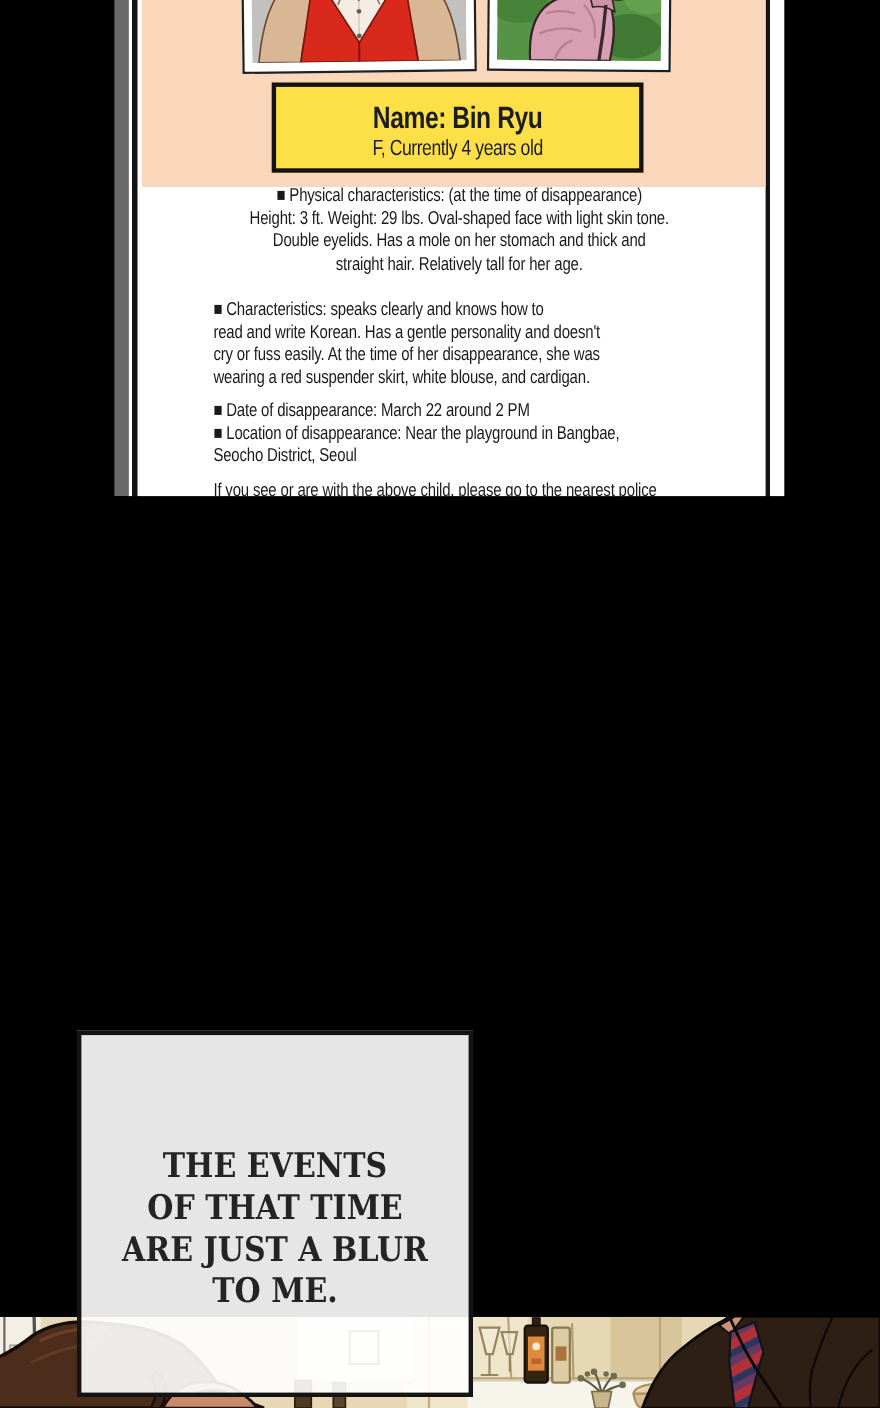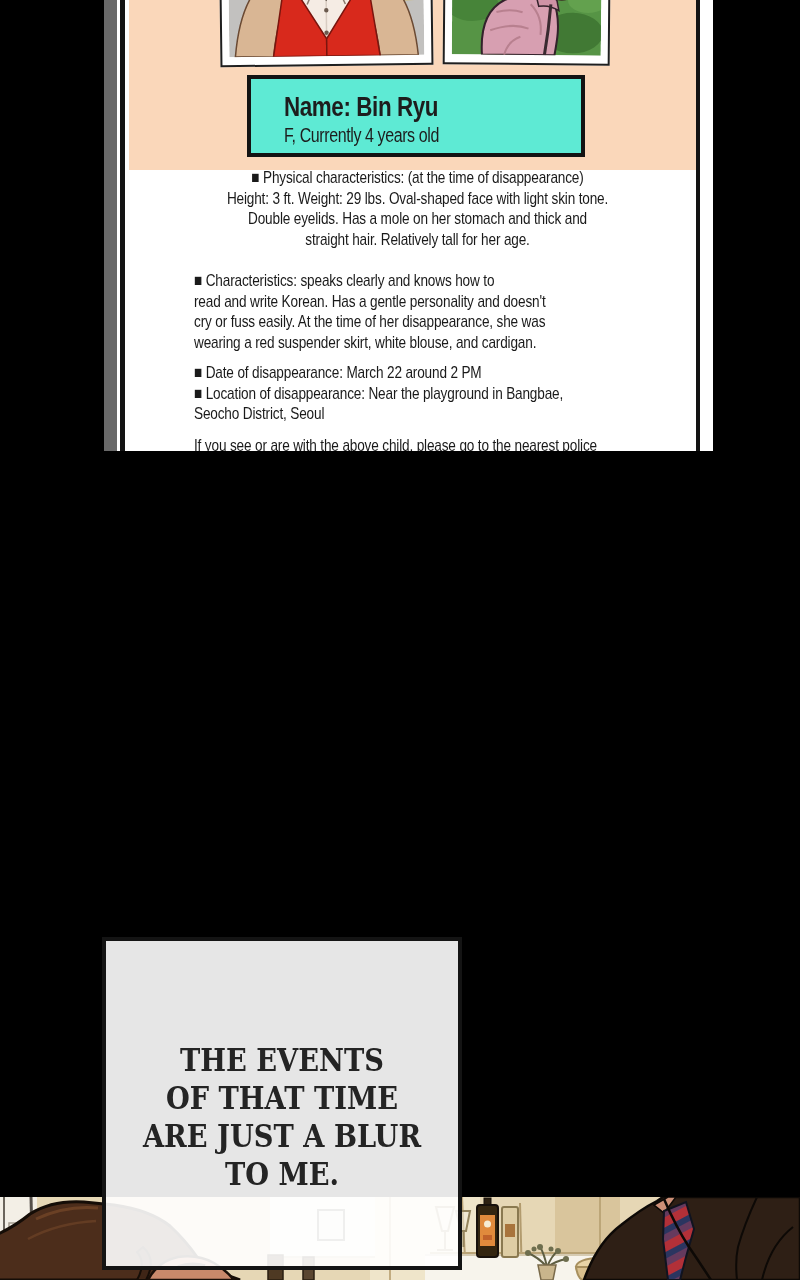--- a/index.html
+++ b/index.html
@@ -12,22 +12,22 @@
   .page-border-l{position:absolute;left:3px;top:0;width:5px;height:100%;background:#131313;}
   .page-border-r{position:absolute;right:13px;top:0;width:4px;height:100%;background:#131313;}
   .poster-header{position:absolute;left:12px;top:0;width:567px;height:170px;background:#FAD7BA;}
 
   .photo{position:absolute;background:#fff;border:2.5px solid #1f1f1f;box-sizing:border-box;
          padding:0 7px 8px 7px;}
   .photo svg{display:block;width:100%;height:100%;}
   .photo1{left:91px;top:-12px;width:213px;height:78px;transform:rotate(-0.7deg);}
   .photo2{left:314px;top:-12px;width:167px;height:77px;transform:rotate(0.5deg);}
 
-  .name-box{position:absolute;left:118px;top:75px;width:338px;height:82px;background:#5eead4;
-            border:4px solid #131313;box-sizing:border-box;text-align:left;color:#1d1d1d;}
+  .name-box{position:absolute;left:118px;top:75px;width:338px;height:82px;background:#fde047;
+            border:4px solid #131313;box-sizing:border-box;text-align:center;color:#1d1d1d;}
   .name-line{margin-top:12px;font-size:28px;font-weight:bold;letter-spacing:-0.5px;
              transform:scaleX(0.8);transform-origin:center;white-space:nowrap;}
   .info-line{margin-top:1px;font-size:20px;letter-spacing:-0.5px;
              transform:scaleX(0.8);transform-origin:center;white-space:nowrap;}
 
   .para{position:absolute;color:#1a1a1a;font-size:17px;line-height:20.5px;letter-spacing:-0.2px;}
   .para div{white-space:nowrap;}
   .para-center{left:45px;right:40px;text-align:center;transform:scaleX(0.8);transform-origin:center top;}
   .para-left{left:77px;width:580px;text-align:left;transform:scaleX(0.8);transform-origin:left top;}
   .p-physical{top:168px;}
@@ -37,21 +37,21 @@
 
   
   .black-mid{position:absolute;left:0;top:451px;width:800px;height:746px;background:#000;z-index:5;}
 
   
   .bottom-panel{position:absolute;left:0;top:1197px;width:800px;height:83px;z-index:4;}
   .bottom-panel svg{display:block;}
 
   
   .narration-box{position:absolute;left:70px;top:937px;width:360px;height:333px;z-index:10;
-                 background:rgba(255,255,255,0.90);border:4px solid #141414;box-sizing:border-box;margin-left:32px;}
+                 background:rgba(255,255,255,0.90);border:4px solid #141414;box-sizing:border-box;}
   .narr-lines{position:absolute;top:100px;left:0;right:0;text-align:center;color:#242424;
               font-family:"DejaVu Serif","Liberation Serif",serif;font-weight:bold;
               font-size:31px;line-height:38px;transform:scaleX(0.88);transform-origin:center top;}
   .narr-lines div{white-space:nowrap;}
 </style>
 </head>
 <body>
 
 <div class="stage">
 

